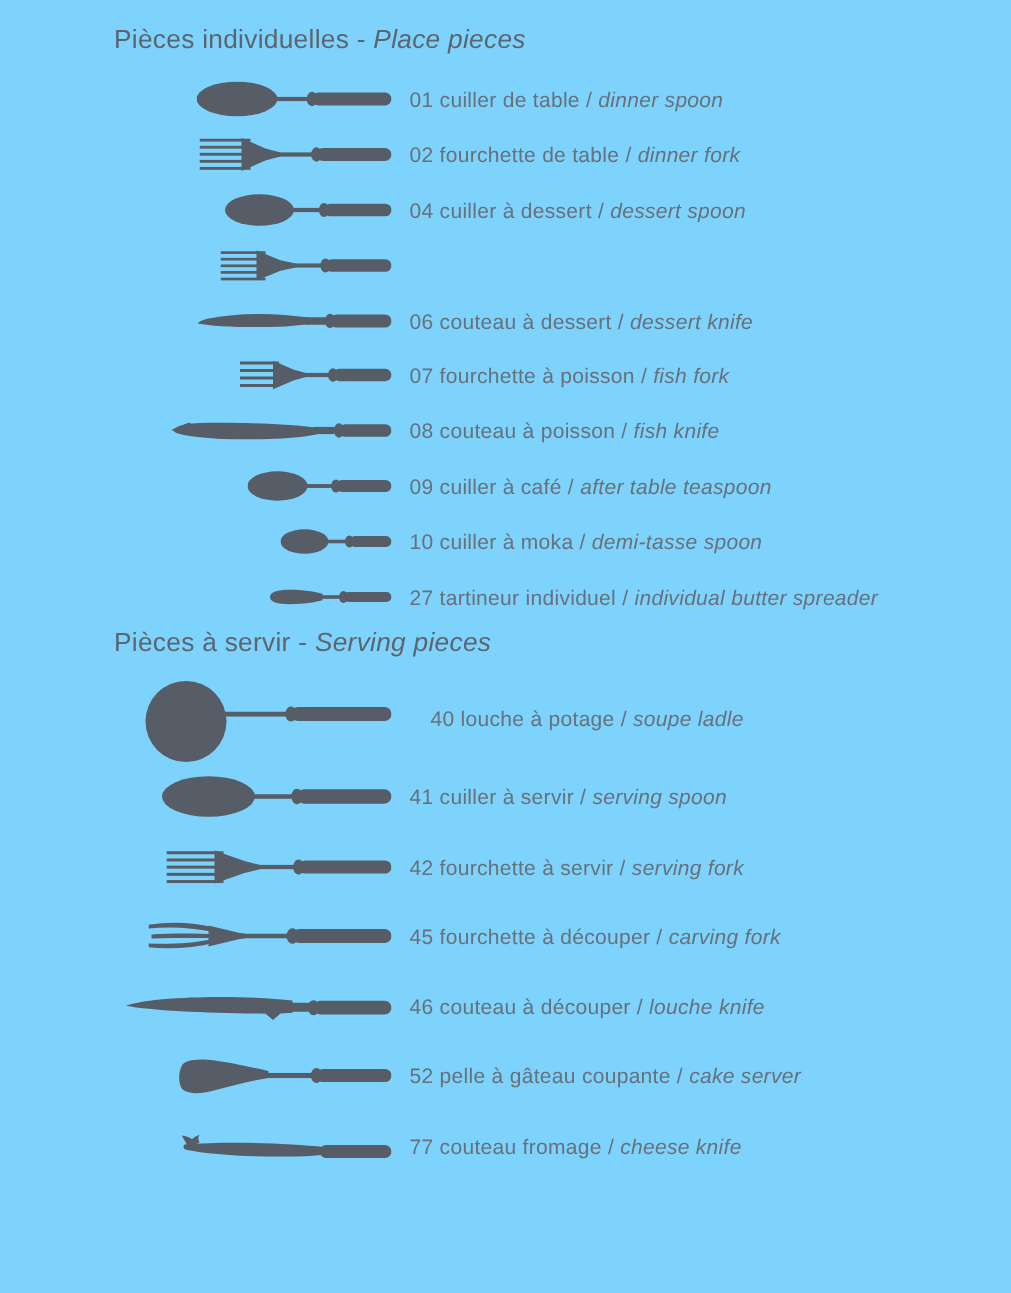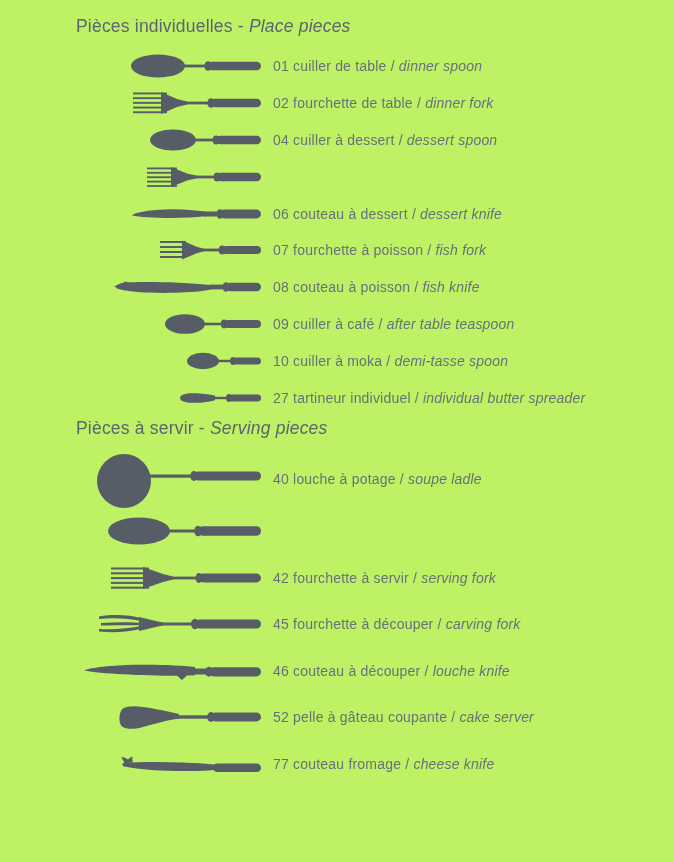--- a/index.html
+++ b/index.html
@@ -1,20 +1,20 @@
 <!DOCTYPE html>
 <html><head>
 <meta charset="utf-8">
 <style>
   html,body{margin:0;padding:0;background:#ffffff;}
   .page{
     position:relative;
     width:674px;height:862px;
     overflow:hidden;
-    background:#bef264;
+    background:#7dd3fc;
     font-family:"Liberation Sans","DejaVu Sans",sans-serif;
     box-sizing:border-box;
     padding-top:14px;
   }
   .section-title{
     margin:0 0 10px 76px;
     font-size:17.5px;
     line-height:24px;
     font-weight:400;
     color:#5c646f;
@@ -23,21 +23,21 @@
   .section-title .en{font-style:italic;}
   .section + .section{}
   .rows{}
   .row{
     display:flex;
     align-items:center;
     height:36.8px;
     padding-left:11px;
   }
   .section-serving .row{height:46.5px;}
-  .section-serving .row.tall{height:58px;}
+  .section-serving .row.tall{height:58px;gap:14px;}
   .icon-cell{
     width:250px;
     display:flex;
     justify-content:flex-end;
     align-items:center;
     flex:0 0 auto;
   }
   .icon-cell svg{display:block;}
   .silhouette{color:#575d66;}
   .label{
@@ -249,20 +249,21 @@
               <svg width="153" height="32" viewBox="0 0 153 32">
                 <g fill="currentColor">
                   <ellipse cx="31" cy="16" rx="31" ry="13.5"></ellipse>
                   <rect x="58" y="14.5" width="30" height="3"></rect>
                   <ellipse cx="90" cy="16" rx="3.8" ry="5.2"></ellipse>
                   <rect x="90" y="11.2" width="63" height="9.6" rx="4.8"></rect>
                 </g>
               </svg>
             </span>
           </div>
+          <div class="label"><span>41</span> <span>cuiller à servir</span> <span>/</span> <span class="en">serving spoon</span></div>
         </div>
         <div class="row">
           <div class="icon-cell">
             <span class="silhouette">
               <svg width="150" height="30" viewBox="0 0 150 30">
                 <g fill="currentColor">
                   <rect x="0" y="4.5" width="38" height="2"></rect>
                   <rect x="0" y="9.3" width="38" height="2"></rect>
                   <rect x="0" y="14.1" width="38" height="2"></rect>
                   <rect x="0" y="18.9" width="38" height="2"></rect>

